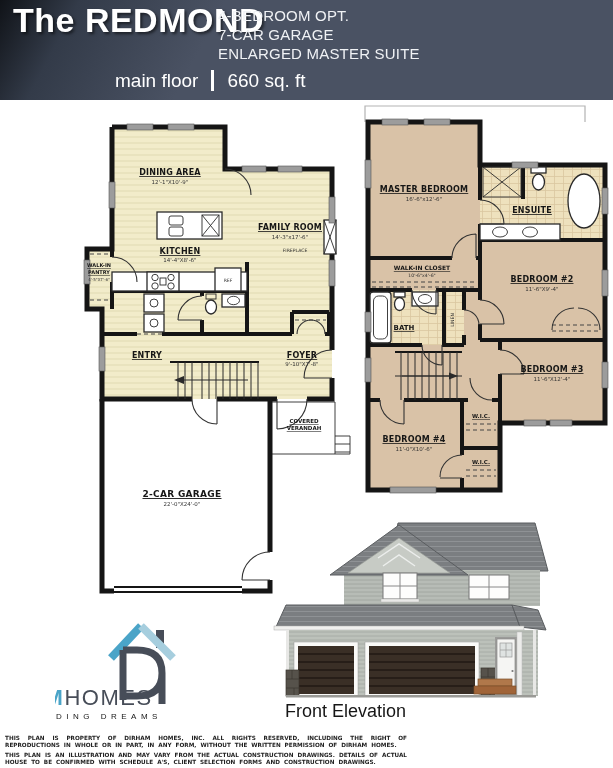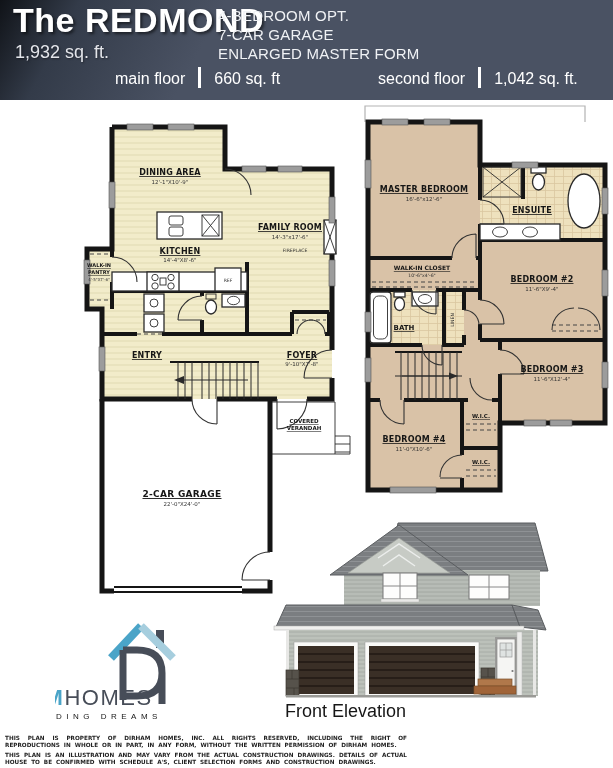--- a/index.html
+++ b/index.html
@@ -7,22 +7,22 @@
         font-family:"Liberation Sans",sans-serif;}
   
   .hdr{position:absolute;left:0;top:0;width:613px;height:100px;
        background:linear-gradient(118deg,#101318 0%,#333b49 12%,#4a5263 34%,#4a5263 100%);}
   .hdr-title{position:absolute;left:13px;top:1px;font-size:34px;font-weight:bold;color:#fff;
              letter-spacing:.5px;text-shadow:2px 2px 3px rgba(0,0,0,.55);}
   .hdr-sqft{position:absolute;left:15px;top:42px;font-size:18px;color:#e3e5ea;
             text-shadow:1px 1px 2px rgba(0,0,0,.4);}
   .hdr-features{position:absolute;left:218px;top:6px;font-size:15px;color:#f0f2f5;
                 line-height:19px;letter-spacing:.2px;}
-  .floor-tag{position:absolute;top:62px;height:26px;display:flex;align-items:flex-end;
-             color:#fff;font-size:16px;}
+  .floor-tag{position:absolute;top:70px;height:26px;display:flex;align-items:flex-start;
+             color:#fff;font-size:19px;}
   .vbar{display:inline-block;width:3px;height:21px;background:#fff;margin:0 13px;}
   
   svg{position:absolute;}
   svg text{font-family:"DejaVu Sans",sans-serif;fill:#161616;text-anchor:middle;}
   .rn{font-size:8px;font-weight:bold;letter-spacing:.2px;text-decoration:underline;}
   .rn9{font-size:9px;font-weight:bold;letter-spacing:.3px;text-decoration:underline;}
   .sm{font-size:6px;font-weight:bold;text-decoration:underline;}
   .sm7{font-size:7px;font-weight:bold;text-decoration:underline;}
   .dm{font-size:5.5px;fill:#333;font-weight:normal;}
   .xs{font-size:4.6px;fill:#333;}
@@ -45,35 +45,29 @@
   .logo-brand-blue{fill:#4aa4c8;font-weight:bold;}
   .logo-brand-dark{fill:#474d58;}
 </style>
 </head>
 <body>
 
 <div class="page">
 
   <div class="hdr">
     <div class="hdr-title">The REDMOND</div>
-    <div class="hdr-sqft">1,932 sq. ft.</div>
     <div class="hdr-features">
       <div>4-BEDROOM OPT.</div>
       <div>7-CAR GARAGE</div>
-      <div>ENLARGED MASTER FORM</div>
+      <div>ENLARGED MASTER SUITE</div>
     </div>
     <div class="floor-tag" style="left:115px;">
       <span>main floor</span>
       <span class="vbar"></span>
       <span>660 sq. ft</span>
-    </div>
-    <div class="floor-tag" style="left:378px;">
-      <span>second floor</span>
-      <span class="vbar"></span>
-      <span>1,042 sq. ft.</span>
     </div>
   </div>
 
   <svg style="left:52px;top:102px;" width="300" height="500" viewBox="0 0 300 500">
     <defs>
       <pattern id="hatch" width="8" height="6" patternUnits="userSpaceOnUse">
         <rect width="8" height="6" fill="#f2ecca"></rect>
         <line x1="0" y1="5" x2="8" y2="5" stroke="#e4ddb6" stroke-width="1.2"></line>
       </pattern>
       <pattern id="tile" width="9" height="7" patternUnits="userSpaceOnUse">

